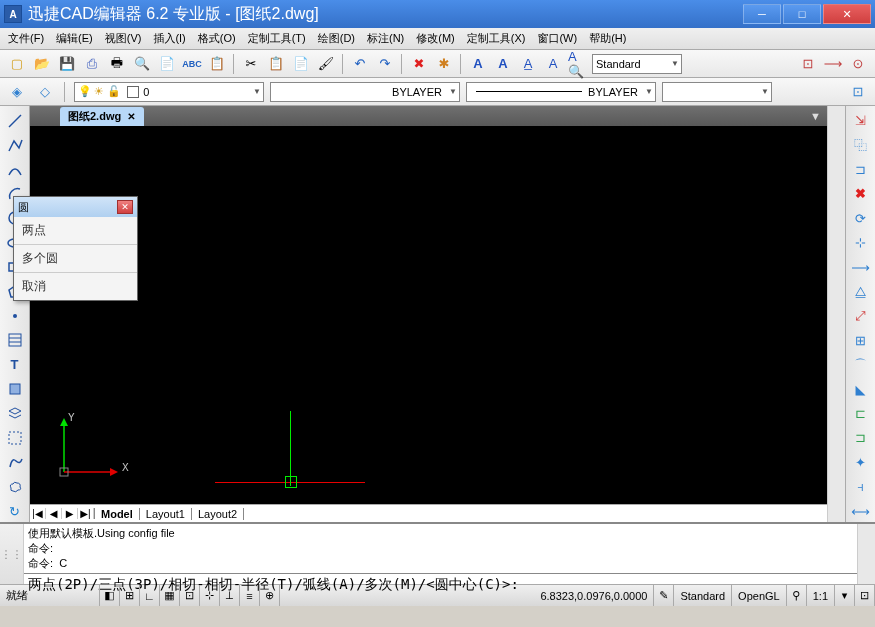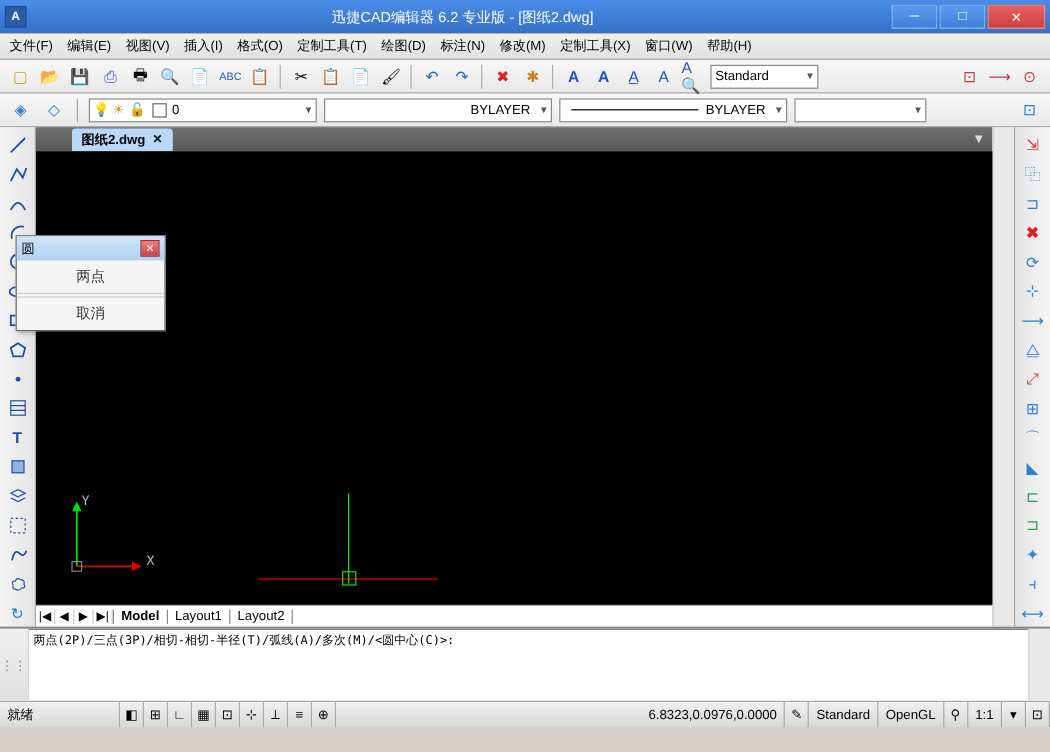--- a/index.html
+++ b/index.html
@@ -1,19 +1,19 @@
 <!DOCTYPE html>
 <html><head>
 <meta charset="utf-8">
 <style>
 * { margin:0; padding:0; box-sizing:border-box; font-family:"Microsoft YaHei",SimSun,sans-serif; font-size:11px; }
 body { background:#d4d0c8; width:875px; height:627px; overflow:hidden; position:relative; }
 .titlebar { height:28px; background:linear-gradient(#4a8de8,#3470c8); display:flex; align-items:center; color:#fff; padding:0 4px; }
 .titlebar .app-icon { width:18px; height:18px; background:#2a5ca8; border:1px solid #1a4c98; margin-right:6px; display:flex; align-items:center; justify-content:center; color:#fff; font-size:10px; font-weight:bold; }
-.titlebar .title { flex:1; font-size:12px;text-align:center; }
+.titlebar .title { flex:1; font-size:16px; }
 .winbtns { display:flex; gap:2px; }
 .winbtn { width:38px; height:20px; display:flex; align-items:center; justify-content:center; font-size:11px; color:#fff; border:1px solid rgba(255,255,255,0.3); }
 .winbtn.min { background:linear-gradient(#5a9af0,#4080d8); }
 .winbtn.max { background:linear-gradient(#5a9af0,#4080d8); }
 .winbtn.close { background:linear-gradient(#e86060,#d04040); width:48px; }
 .menubar { height:22px; background:linear-gradient(#f0f0f0,#e0e0e0); display:flex; align-items:center; padding:0 8px; gap:12px; border-bottom:1px solid #aaa; }
 .menubar span { cursor:default; }
 .toolbar { height:28px; background:linear-gradient(#f8f8f8,#e8e8e8); border-bottom:1px solid #aaa; display:flex; align-items:center; padding:0 6px; gap:3px; }
 .tbtn { width:22px; height:22px; display:flex; align-items:center; justify-content:center; font-size:13px; cursor:pointer; border:1px solid transparent; }
 .sep { width:2px; height:20px; border-left:1px solid #aaa; margin:0 2px; }
@@ -38,29 +38,29 @@
 .modelbar .nav { display:flex; border-right:1px solid #888; }
 .modelbar .nav span { width:16px; text-align:center; border-right:1px solid #ccc; cursor:pointer; font-size:10px; }
 .modelbar .mtab { padding:0 6px; border-right:1px solid #888; cursor:pointer; }
 .modelbar .mtab.active { font-weight:bold; background:#fff; }
 .righttools { width:30px; background:linear-gradient(to left,#f4f4f4,#e4e4e4); border-left:1px solid #aaa; display:flex; flex-direction:column; align-items:center; padding-top:4px; gap:3px; }
 .scrollv { width:18px; background:#e8e8e8; border-left:1px solid #ccc; }
 .cmdarea { height:62px; background:#fff; border-top:2px solid #888; display:flex; }
 .cmdgrip { width:24px; background:linear-gradient(#f0f0f0,#e0e0e0); display:flex; align-items:center; justify-content:center; color:#888; border-right:1px solid #ccc; }
 .cmdtext { flex:1; font-family:SimSun,monospace; font-size:13px; padding:2px 4px; }
 .cmdtext .line { white-space:pre; }
-.cmdinput { border-top:1px solid #888; padding:2px 4px; font-family:SimSun,monospace; font-size:10px; }
+.cmdinput { border-top:1px solid #888; padding:2px 4px; font-family:SimSun,monospace; font-size:14px; }
 .statusbar { height:22px; background:linear-gradient(#f0f0f0,#d8d8d8); border-top:1px solid #aaa; display:flex; align-items:center; font-size:11px; }
 .statusbar .cell { padding:0 6px; border-right:1px solid #aaa; height:100%; display:flex; align-items:center; }
 .statusbar .spacer { flex:1; }
 .statusbar .sicon { width:20px; justify-content:center; padding:0; }
 .popup { position:absolute; left:13px; top:196px; width:125px; background:#f4f4f4; border:1px solid #666; box-shadow:2px 2px 4px rgba(0,0,0,0.3); z-index:100; }
 .popup-title { height:20px; background:linear-gradient(#d0e4f8,#b0d0f0); display:flex; align-items:center; padding:0 4px; font-size:12px; }
 .popup-title .closex { margin-left:auto; width:16px; height:14px; background:linear-gradient(#f08080,#d04040); color:#fff; display:flex; align-items:center; justify-content:center; font-size:9px; cursor:pointer; border:1px solid #a03030; }
-.popup-body { padding:2px 0;text-align:center; }
+.popup-body { padding:2px 0; }
 .popup-item { padding:3px 8px; cursor:pointer; font-size:12px; color:#333; }
 .popup-sep { height:1px; background:#ccc; margin:2px 0; }
 svg { display:block; }
 </style>
 </head>
 <body>
 
 <div class="titlebar">
   <div class="app-icon">A</div>
   <div class="title">迅捷CAD编辑器 6.2 专业版  - [图纸2.dwg]</div>
@@ -87,21 +87,21 @@
 </div>
 
 <div class="toolbar">
   <div class="tbtn" style="color:#d4a020">▢</div>
   <div class="tbtn" style="color:#d4a020">📂</div>
   <div class="tbtn" style="color:#4060c0">💾</div>
   <div class="tbtn" style="color:#4060c0">⎙</div>
   <div class="tbtn">🖶</div>
   <div class="tbtn">🔍</div>
   <div class="tbtn">📄</div>
-  <div class="tbtn" style="color:#2060c0;font-size:9px;font-weight:normal">ABC</div>
+  <div class="tbtn" style="color:#2060c0;font-size:9px;font-weight:bold">ABC</div>
   <div class="tbtn">📋</div>
   <div class="sep"></div>
   <div class="tbtn">✂</div>
   <div class="tbtn">📋</div>
   <div class="tbtn">📄</div>
   <div class="tbtn">🖌</div>
   <div class="sep"></div>
   <div class="tbtn" style="color:#2060c0">↶</div>
   <div class="tbtn" style="color:#2060c0">↷</div>
   <div class="sep"></div>
@@ -290,20 +290,25 @@
     <div class="tbtn" style="color:#30a050">⊐</div>
     <div class="tbtn" style="color:#3080d0">✦</div>
     <div class="tbtn" style="color:#3080d0">⫞</div>
     <div class="tbtn" style="color:#3080d0">⟷</div>
   </div>
 </div>
 
 <div class="cmdarea">
   <div class="cmdgrip">⋮⋮</div>
   <div style="flex:1;display:flex;flex-direction:column">
+    <div class="cmdtext">
+      <div class="line">使用默认模板.Using config file</div>
+      <div class="line">命令:</div>
+      <div class="line">命令:  C</div>
+    </div>
     <div class="cmdinput">两点(2P)/三点(3P)/相切-相切-半径(T)/弧线(A)/多次(M)/&lt;圆中心(C)&gt;:</div>
   </div>
   <div style="width:18px;background:#e8e8e8;border-left:1px solid #ccc"></div>
 </div>
 
 <div class="statusbar">
   <div class="cell" style="width:100px">就绪</div>
   <div class="cell sicon">◧</div>
   <div class="cell sicon">⊞</div>
   <div class="cell sicon">∟</div>
@@ -325,16 +330,17 @@
 </div>
 
 <div class="popup">
   <div class="popup-title">
     <span>圆</span>
     <span class="closex">✕</span>
   </div>
   <div class="popup-body">
     <div class="popup-item">两点</div>
     <div class="popup-sep"></div>
+    <div class="popup-item">多个圆</div>
     <div class="popup-sep"></div>
     <div class="popup-item">取消</div>
   </div>
 </div>
 
 </body></html>

